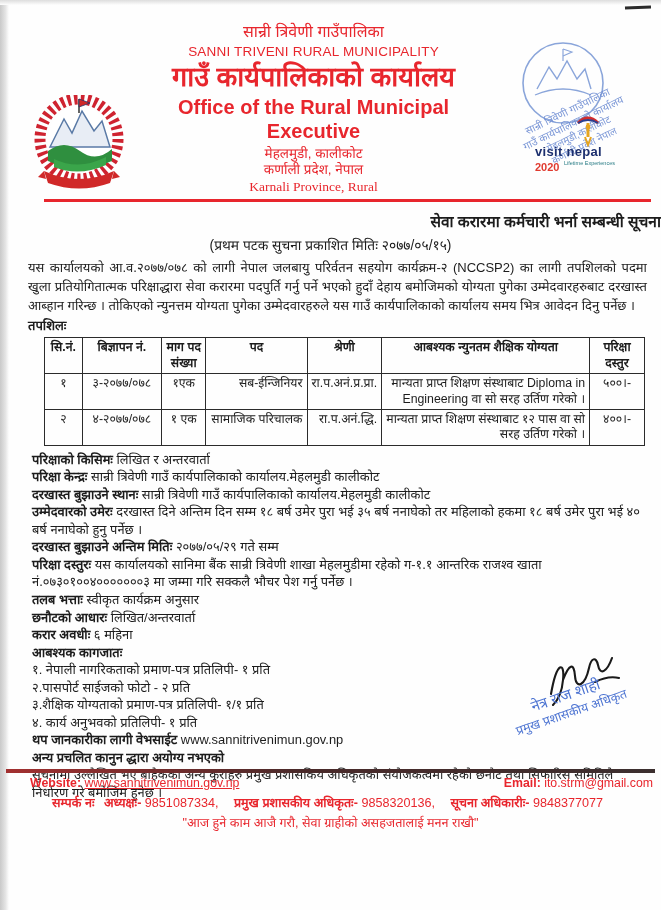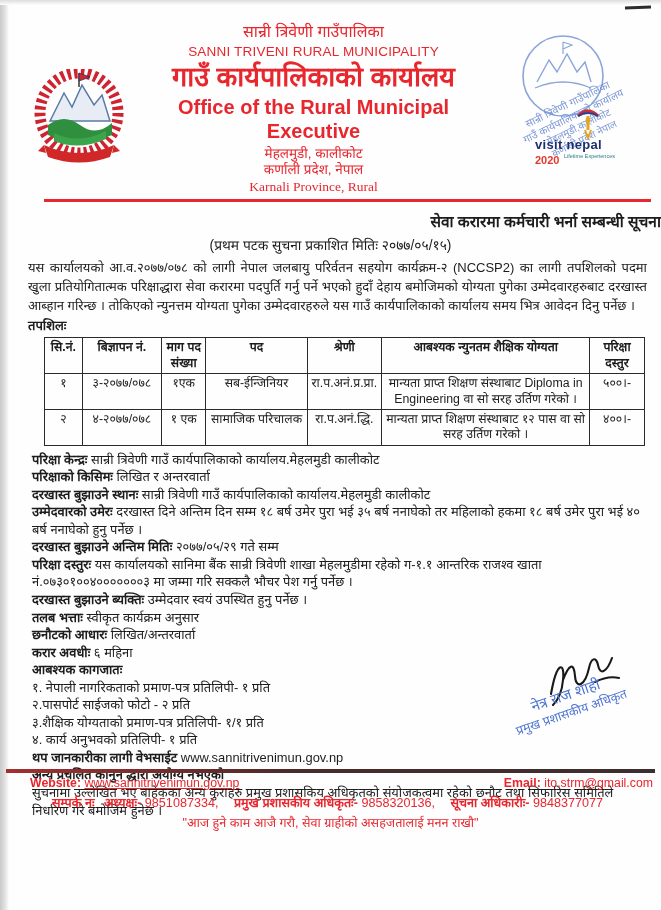--- a/index.html
+++ b/index.html
@@ -10,21 +10,21 @@
     font-family:"Liberation Sans","DejaVu Sans",sans-serif;
     color:#1c1c1c;
   }
   .scan-edge-left{position:absolute;left:0;top:0;width:9px;height:100%;
     background:linear-gradient(90deg,#c9c9c9,#e4e4e4 60%,#fefefe);}
   .scan-edge-top{position:absolute;left:0;top:0;width:100%;height:5px;
     background:linear-gradient(180deg,#dddddd,#fefefe);}
   .scan-mark{position:absolute;right:10px;top:6px;width:26px;height:3px;background:#2b2b2b;transform:rotate(-2deg);}
 
   
-  .header{display:flex;align-items:center;padding:20px 6px 0 34px;}
+  .header{display:flex;align-items:flex-end;padding:20px 6px 0 34px;}
   .emblem-wrap{flex:0 0 96px;padding-top:22px;}
   .header-text{flex:1;text-align:center;color:#e8262d;line-height:1.22;padding-top:2px;}
   .h-muni-np{font-size:16px;}
   .h-muni-en{font-size:13.5px;letter-spacing:.2px;margin-top:2px;}
   .h-office-np{font-size:27px;font-weight:bold;margin-top:1px;}
   .h-office-en{font-size:20px;font-weight:bold;margin-top:1px;}
   .h-place-np{font-size:13.5px;margin-top:2px;}
   .h-place-en{font-size:12.5px;font-weight:bold;}
   .h-prov-np{font-size:13.5px;}
   .h-prov-en{font-size:13.5px;font-family:"Liberation Serif","DejaVu Serif",serif;}
@@ -47,21 +47,21 @@
     text-underline-offset:2px;}
   .notice-subtitle{text-align:center;font-size:13.8px;margin-top:3px;}
   .notice-body{font-size:13px;line-height:1.47;text-align:justify;padding:4px 14px 0 28px;}
   .tapasil{font-weight:bold;font-size:13px;padding-left:28px;margin-top:1px;}
 
   
   table.vac{border-collapse:collapse;margin:3px 0 2px 44px;width:601px;
     font-size:12.3px;line-height:1.25;}
   table.vac th, table.vac td{border:1px solid #2b2b2b;padding:2px 4px;vertical-align:top;}
   table.vac th{font-weight:bold;text-align:center;}
-  td.c{text-align:center;} td.l{text-align:center;}
+  td.c{text-align:center;} td.l{text-align:right;}
   .fee{text-align:center;}
 
   
   .details{padding:3px 14px 0 32px;font-size:12.9px;line-height:1.36;}
   .detail-line{text-align:left;}
   .dl-label{font-weight:bold;}
 
   
   .signature{position:absolute;left:468px;top:648px;width:200px;text-align:center;}
   .sig-svg{margin-left:30px;}
@@ -194,46 +194,43 @@
           <td class="l">रा.प.अनं.द्धि.</td>
           <td class="l">मान्यता प्राप्त शिक्षण संस्थाबाट १२ पास वा सो सरह उर्तिण गरेको ।</td>
           <td class="fee">४००।-</td>
         </tr>
       </tbody>
   </table>
 
   <div class="details">
 
       <div class="detail-line">
+        <span class="dl-label">परिक्षाको किसिमः</span><span> लिखित र अन्तरवार्ता</span>
+      </div>
+
+      <div class="detail-line">
         <span class="dl-label">परिक्षा केन्द्रः</span><span> सान्री त्रिवेणी गाउँ कार्यपालिकाको कार्यालय.मेहलमुडी कालीकोट</span>
       </div>
 
       <div class="detail-line">
-        <span class="dl-label">परिक्षाको किसिमः</span><span> लिखित र अन्तरवार्ता</span>
-      </div>
-
-      <div class="detail-line">
         <span class="dl-label">दरखास्त बुझाउने स्थानः</span><span> सान्री त्रिवेणी गाउँ कार्यपालिकाको कार्यालय.मेहलमुडी कालीकोट</span>
       </div>
 
       <div class="detail-line">
         <span class="dl-label">उम्मेदवारको उमेरः</span><span> दरखास्त दिने अन्तिम दिन सम्म १८ बर्ष उमेर पुरा भई ३५ बर्ष ननाघेको तर महिलाको हकमा १८ बर्ष उमेर पुरा भई ४० बर्ष ननाघेको हुनु पर्नेछ ।</span>
       </div>
 
       <div class="detail-line">
         <span class="dl-label">दरखास्त बुझाउने अन्तिम मितिः</span><span> २०७७/०५/२९ गते सम्म</span>
       </div>
 
       <div class="detail-line">
         <span class="dl-label">परिक्षा दस्तुरः</span><span> यस कार्यालयको सानिमा बैंक सान्री त्रिवेणी शाखा मेहलमुडीमा रहेको ग-१.१ आन्तरिक राजश्व खाता नं.०७३०१००४०००००००३ मा जम्मा गरि सक्कलै भौचर पेश गर्नु पर्नेछ ।</span>
       </div>
 
-      <div class="detail-line">
-        <span class="dl-label">दरखास्त बुझाउने ब्यक्तिः</span><span> उम्मेदवार स्वयं उपस्थित हुनु पर्नेछ ।</span>
-      </div>
 
       <div class="detail-line">
         <span class="dl-label">तलब भत्ताः</span><span>  स्वीकृत कार्यक्रम अनुसार</span>
       </div>
 
       <div class="detail-line">
         <span class="dl-label">छनौटको आधारः</span><span> लिखित/अन्तरवार्ता</span>
       </div>
 
       <div class="detail-line">

